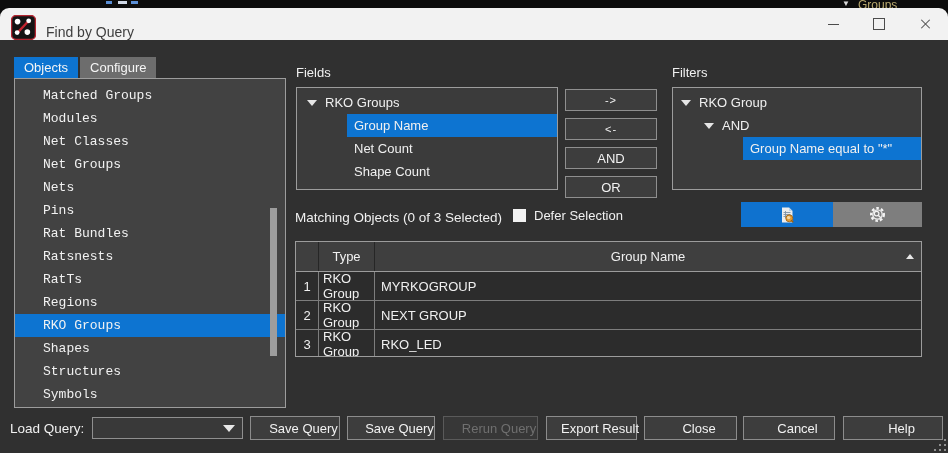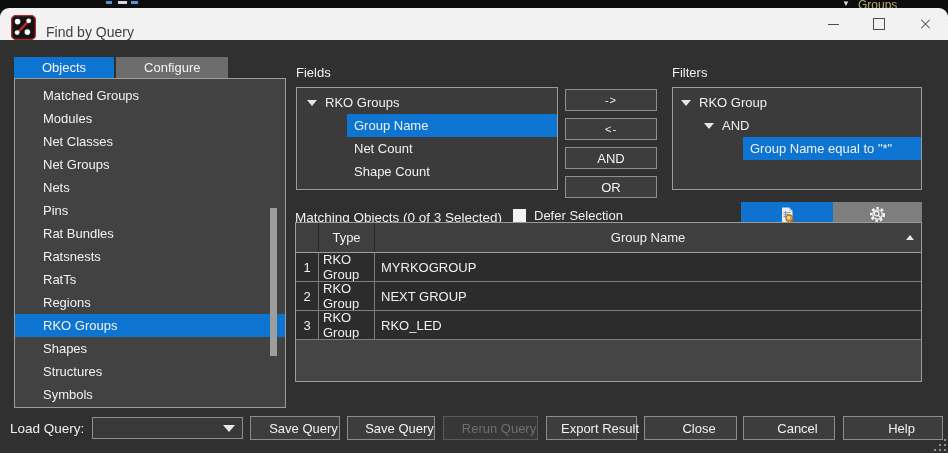--- a/index.html
+++ b/index.html
@@ -29,27 +29,27 @@
   .glyph-max{width:10px;height:10px;border:1px solid #4c4c4c;background:transparent;}
   .glyph-close{position:relative;width:12px;height:12px;}
   .glyph-close::before,.glyph-close::after{content:"";position:absolute;left:5.5px;top:0;width:1px;height:12px;background:#4c4c4c;}
   .glyph-close::before{transform:rotate(45deg);} .glyph-close::after{transform:rotate(-45deg);}
 
   
   .dialog{position:absolute;left:0;top:40px;width:948px;height:413px;background:#303030;color:#f0f0f0;font-size:13px;}
 
   
   .tab-bar{position:absolute;left:14px;top:17px;display:flex;height:21px;}
-  .tab{padding:0 28px;display:flex;align-items:center;justify-content:center;color:#f5f5f5;background:#6d6d6d;font-size:13px;cursor:default;}
+  .tab{padding:0 10px;display:flex;align-items:center;justify-content:center;color:#f5f5f5;background:#6d6d6d;font-size:13px;cursor:default;}
   .tab.active{background:#0d74d1;}
   .tab + .tab{margin-left:2px;}
 
   
   .object-list{position:absolute;left:14px;top:38px;width:272px;height:330px;background:#424242;
-    border:1px solid #9c9c9c;overflow:hidden;box-sizing:border-box;padding-top:5px;}
+    border:1px solid #9c9c9c;overflow:hidden;box-sizing:border-box;padding-top:5px;font-family:Liberation Mono, monospace;}
   .list-item{height:23px;line-height:23px;padding-left:28px;color:#f2f2f2;white-space:nowrap;cursor:default;}
   .list-item.selected{background:#0d74d1;}
   .v-scroll-thumb{position:absolute;right:8px;top:129px;width:7px;height:148px;background:#9d9d9d;}
 
   
   .section-label{position:absolute;font-size:13px;color:#f0f0f0;}
 
   
   .tree-box{position:absolute;background:#3b3b3b;border:1px solid #9c9c9c;box-sizing:border-box;padding-top:3px;}
   .tree-row{height:23px;display:flex;align-items:center;white-space:nowrap;cursor:default;}
@@ -66,21 +66,21 @@
   
   .matching-label{position:absolute;left:295px;top:170px;font-size:13.5px;color:#f0f0f0;}
   .defer-wrap{position:absolute;left:513px;top:168px;display:flex;align-items:center;gap:8px;}
   .checkbox{width:13px;height:13px;background:#f2f2f2;flex:0 0 auto;cursor:default;}
   .toggle-group{position:absolute;left:741px;top:162px;height:25px;display:flex;}
   .toggle-btn{height:25px;display:flex;align-items:center;justify-content:center;cursor:default;}
   .toggle-btn.blue{width:92px;background:#0f72cf;}
   .toggle-btn.gray{width:89px;background:#7e7e7e;}
 
   
-  .results-table{position:absolute;left:295px;top:182px;width:627px;height:160px;background:#454545;
+  .results-table{position:absolute;left:295px;top:201px;width:627px;height:116px;background:#454545;
     border:1px solid #9c9c9c;box-sizing:border-box;overflow:hidden;}
   .tbl-header{display:flex;height:30px;background:#3f3f3f;border-bottom:1px solid #9c9c9c;box-sizing:border-box;}
   .th{display:flex;align-items:center;justify-content:center;border-right:1px solid #262626;box-sizing:border-box;position:relative;cursor:default;}
   .th:last-child{border-right:none;}
   .th-num{width:23px;flex:0 0 auto;}
   .th-type{width:56px;flex:0 0 auto;}
   .th-name{flex:1 1 auto;}
   .sort-asc{position:absolute;right:7px;top:12px;width:0;height:0;
     border-left:4px solid transparent;border-right:4px solid transparent;border-bottom:5px solid #e8e8e8;}
   .tbl-row{display:flex;height:29px;background:#2c2c2c;border-bottom:1px solid #7d7d7d;box-sizing:border-box;cursor:default;}

